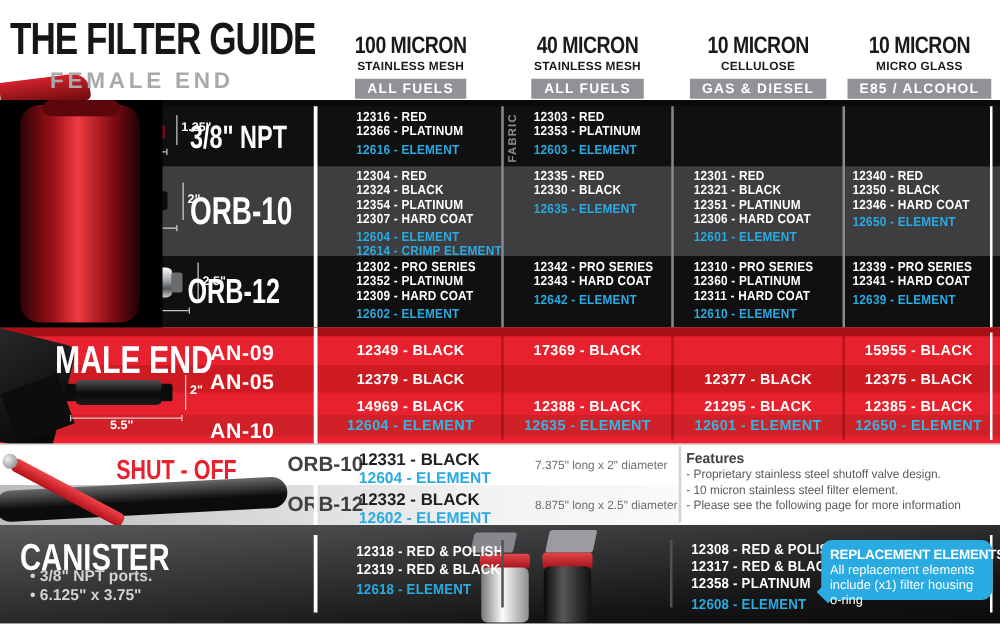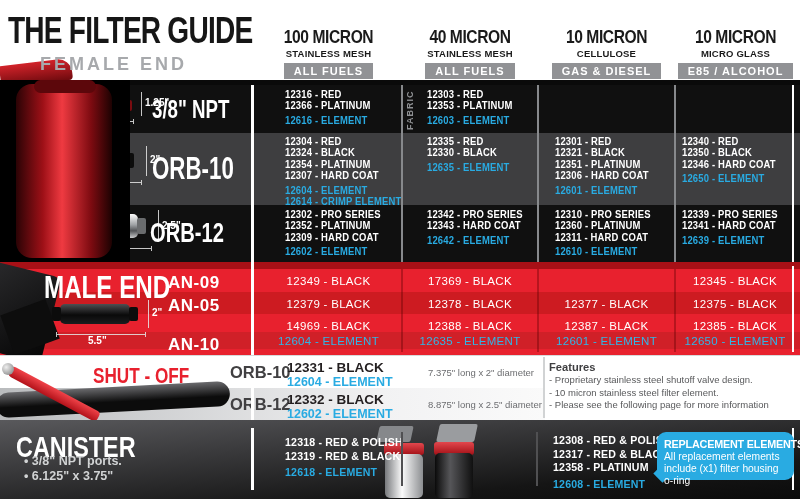--- a/index.html
+++ b/index.html
@@ -62,21 +62,21 @@
   .male{left:0;top:262px;width:800px;height:93px;background:#e8212e;overflow:hidden}
   .mband{position:absolute;left:0;width:100%}
   .mb-top{top:0;height:7px;background:#a81016}
   .mb-r2{top:30px;height:22px;background:#cd1b21}
   .mb-el{top:70px;height:17px;background:#d02028}
   .fitting{position:absolute;left:-20px;top:6px;width:72px;height:88px;border-radius:8px;
            background:linear-gradient(135deg,#2a2a2c,#050505);transform:rotate(14deg)}
   .fitting2{position:absolute;left:6px;top:44px;width:48px;height:42px;background:#0d0d0d;transform:rotate(-20deg)}
   .mlabel{left:44px;top:8px;font-size:31px;color:#fff}
   .anlab{position:absolute;left:168px;font-size:17px;font-weight:800;color:#fff;letter-spacing:.5px;white-space:nowrap}
-  .mcell{position:absolute;text-align:center;font-size:11.5px;font-weight:400;color:#fff;letter-spacing:.3px;white-space:nowrap}
+  .mcell{position:absolute;text-align:center;font-size:11.5px;font-weight:700;color:#fff;letter-spacing:.3px;white-space:nowrap}
   .mcell.el{color:#2fb7e8}
   .mc1{left:255px;width:147px}.mc2{left:402px;width:136px}.mc3{left:538px;width:137px}.mc4{left:675px;width:120px}
   .rline{position:absolute;width:1.5px;background:rgba(90,0,0,.35)}
 
   
   .shut{left:0;top:355px;width:800px;height:65px;background:#fff}
   .shut-band{position:absolute;left:0;top:33px;width:545px;height:32px;
              background:linear-gradient(90deg,#b9bbbd,#f2f2f3 70%,#fafafa)}
   .shut-hl{position:absolute;left:0;top:0;width:100%;height:1px;background:#d8d9da}
   .valve-bar{position:absolute;left:-4px;top:32px;width:234px;height:25px;border-radius:13px;
@@ -315,28 +315,27 @@
       <div class="m-cap" style="left:0;top:9px;width:9px;height:14px;background:#0c0c0c"></div>
       <div class="m-cap" style="left:77px;top:9px;width:9px;height:14px;background:#0c0c0c"></div>
       <div class="dl-v" style="left:96px;top:2px;height:28px"></div>
       <span class="dim" style="left:100px;top:9px">2"</span>
       <div class="dl-h" style="left:4px;top:34px;width:88px"></div>
       <span class="dim" style="left:36px;top:37px">5.5"</span>
     </div>
 
     <div class="mcell mc1" style="top:13px">12349 - BLACK</div>
     <div class="mcell mc2" style="top:13px">17369 - BLACK</div>
-    <div class="mcell mc4" style="top:13px">12345 - BLACK</div>
+    <div class="mcell mc4" style="top:13px">15955 - BLACK</div>
     <div class="mcell mc1" style="top:36px">12379 - BLACK</div>
-    <div class="mcell mc2" style="top:36px">12378 - BLACK</div>
     <div class="mcell mc3" style="top:36px">12377 - BLACK</div>
     <div class="mcell mc4" style="top:36px">12375 - BLACK</div>
     <div class="mcell mc1" style="top:58px">14969 - BLACK</div>
     <div class="mcell mc2" style="top:58px">12388 - BLACK</div>
-    <div class="mcell mc3" style="top:58px">12387 - BLACK</div>
+    <div class="mcell mc3" style="top:58px">21295 - BLACK</div>
     <div class="mcell mc4" style="top:58px">12385 - BLACK</div>
     <div class="mcell mc1 el" style="top:73px">12604 - ELEMENT</div>
     <div class="mcell mc2 el" style="top:73px">12635 - ELEMENT</div>
     <div class="mcell mc3 el" style="top:73px">12601 - ELEMENT</div>
     <div class="mcell mc4 el" style="top:73px">12650 - ELEMENT</div>
 
     <div class="rline" style="left:401px;top:7px;height:83px"></div>
     <div class="rline" style="left:537px;top:7px;height:83px"></div>
     <div class="rline" style="left:674px;top:7px;height:83px"></div>
     <div class="vline" style="left:251px;top:0;width:2.5px;height:93px"></div>

